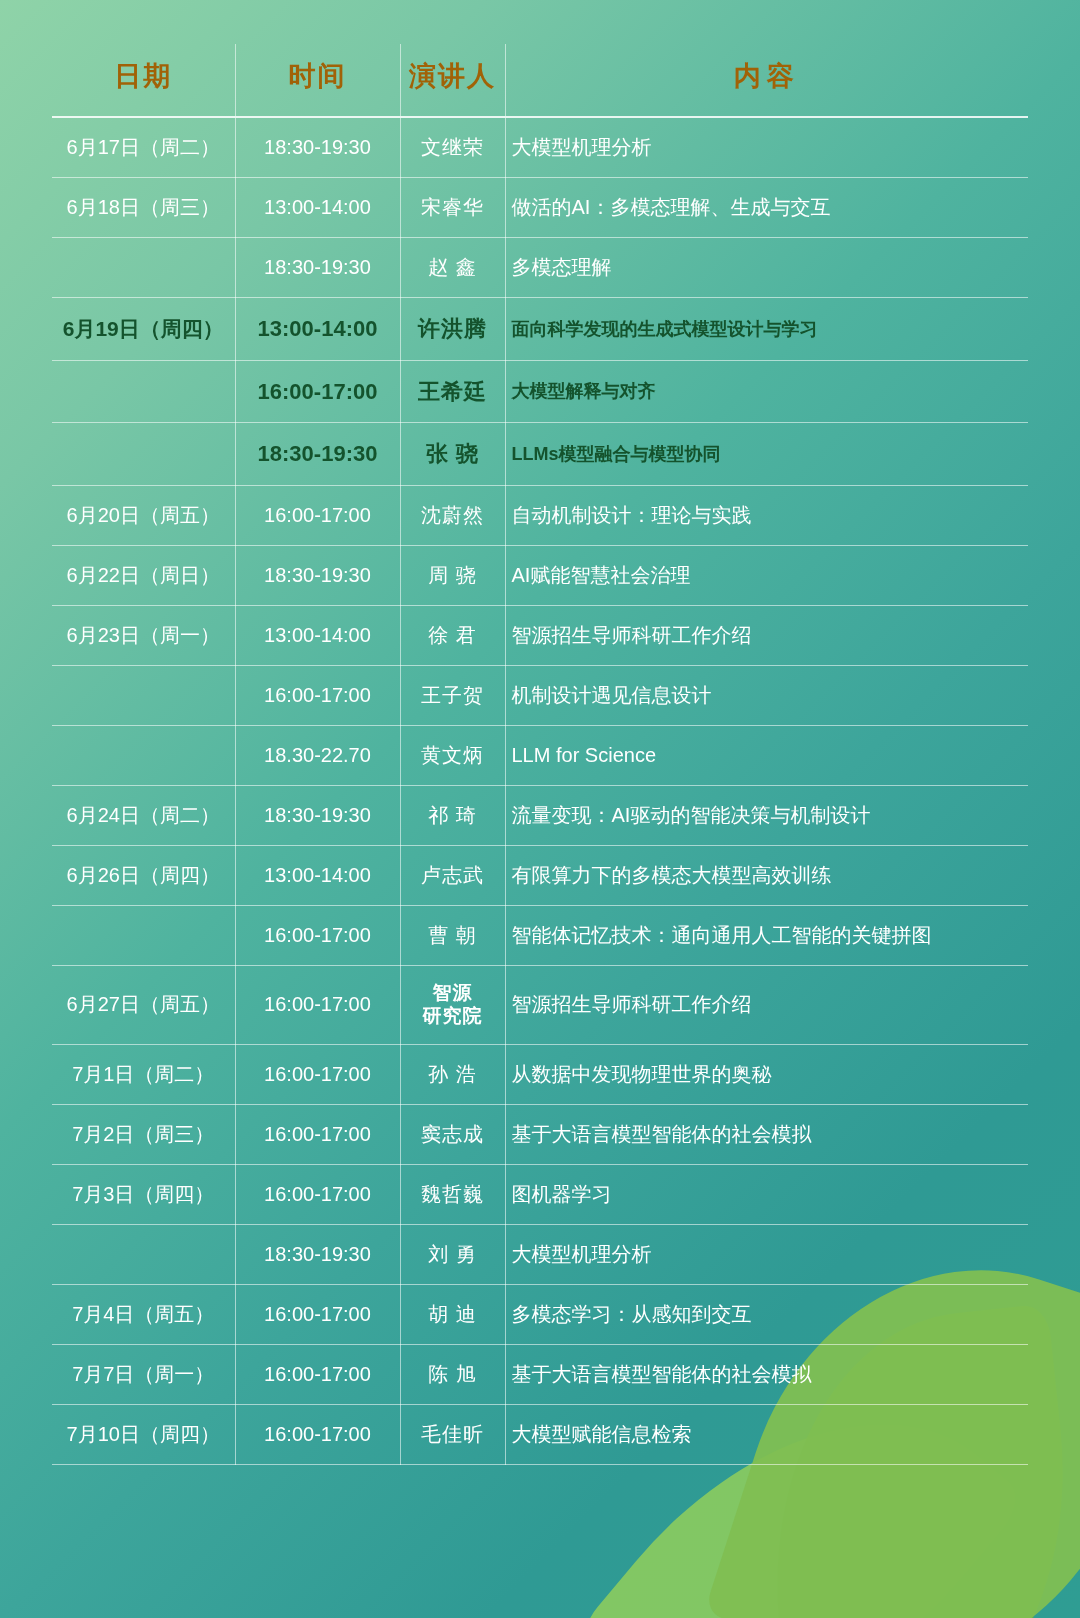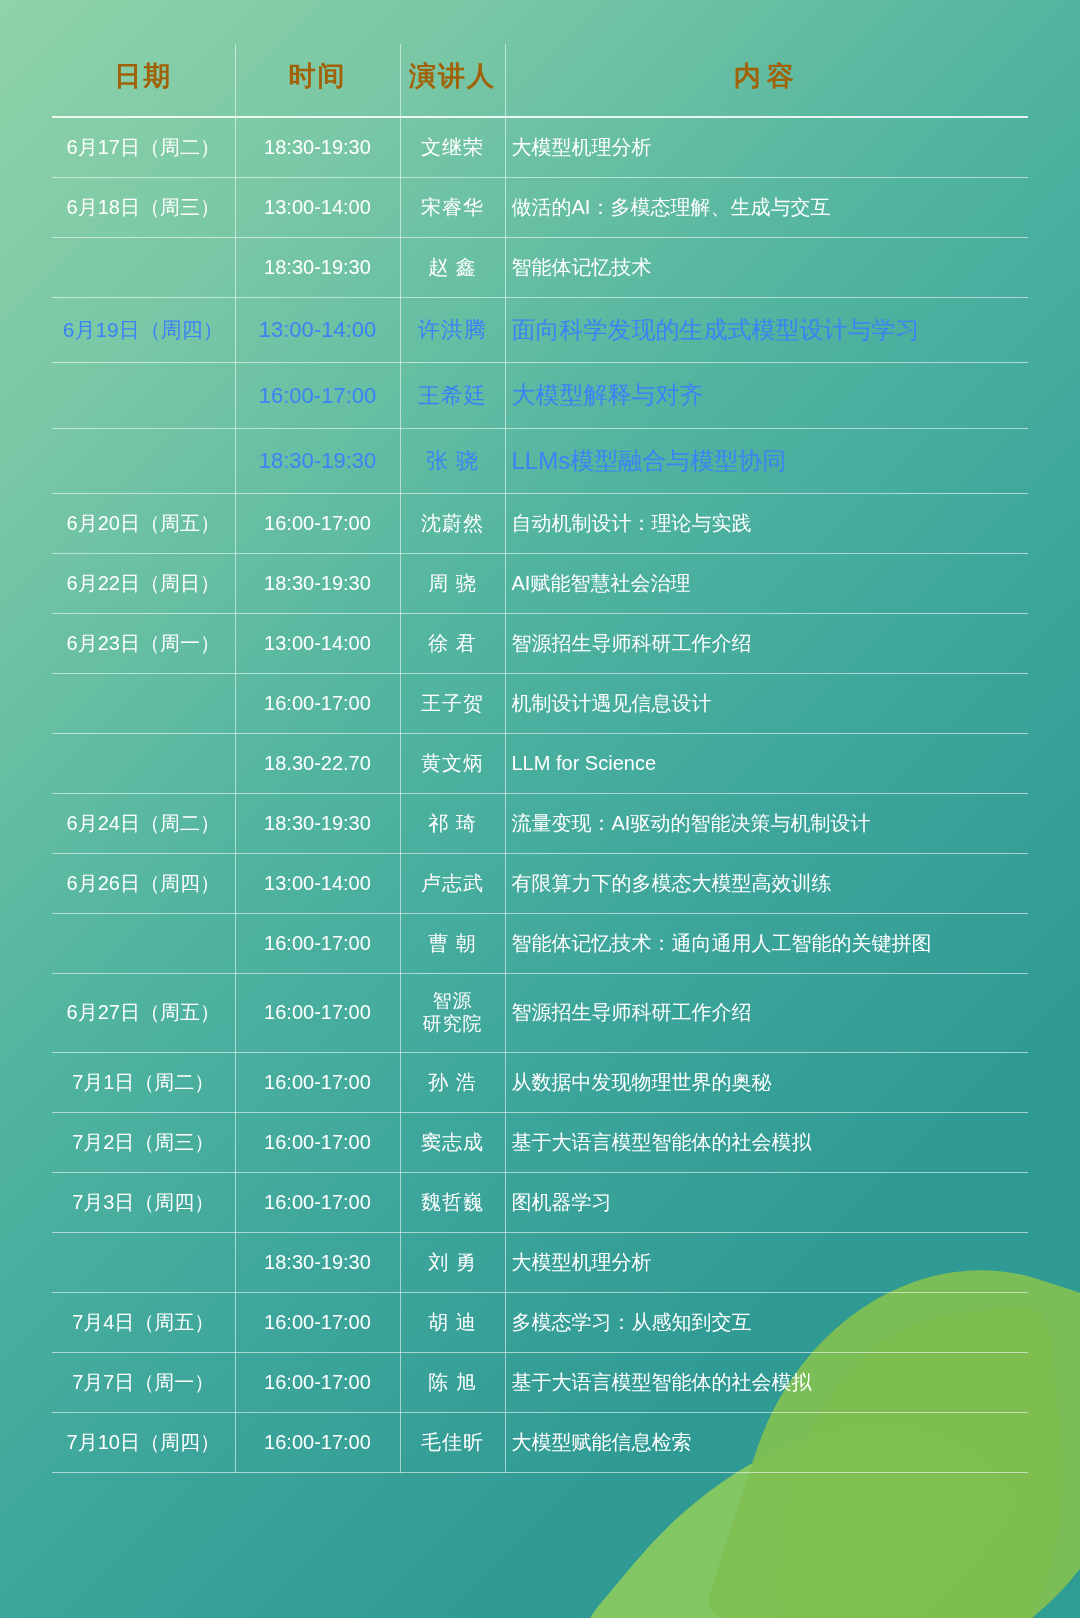--- a/index.html
+++ b/index.html
@@ -105,31 +105,32 @@
   
   td.date, th.th-date { border-right: 1px solid rgba(255,255,255,.55); }
   td.time, th.th-time { border-right: 1px solid rgba(255,255,255,.55); margin-left: 11px; }
   td.speaker, th.th-speaker { border-right: 1px solid rgba(255,255,255,.55); }
 
   
   td.blank { border-right: 1px solid rgba(255,255,255,.55); }
 
   
   tr.hl td {
-    color: #3b82f6;
-    font-weight: normal;
+    color: #14532d;
+    font-weight: bold;
     font-size: 22px;
   }
   tr.hl td.date { font-size: 21px; }
-  tr.hl td.topic { font-size: 24px; }
+  tr.hl td.topic { font-size: 18px; }
 
   .speaker-two-line {
     display: block;
     line-height: 1.2;
     font-size: 19px;
+    font-weight: bold;
   }
 </style>
 </head>
 <body>
 
 <div class="leaf leaf-3"></div>
 <div class="leaf leaf-2"></div>
 <div class="leaf leaf-1"></div>
 
 <div class="table-wrap">
@@ -158,21 +159,21 @@
         <tr>
           <td class="date">6月18日（周三）</td>
           <td class="time">13:00-14:00</td>
           <td class="speaker">宋睿华</td>
           <td class="topic">做活的AI：多模态理解、生成与交互</td>
         </tr>
         <tr>
           <td class="date blank"></td>
           <td class="time">18:30-19:30</td>
           <td class="speaker">赵 鑫</td>
-          <td class="topic">智能体记忆技术</td>
+          <td class="topic">多模态理解</td>
         </tr>
         <tr class="hl">
           <td class="date">6月19日（周四）</td>
           <td class="time">13:00-14:00</td>
           <td class="speaker">许洪腾</td>
           <td class="topic">面向科学发现的生成式模型设计与学习</td>
         </tr>
         <tr class="hl">
           <td class="date blank"></td>
           <td class="time">16:00-17:00</td>

